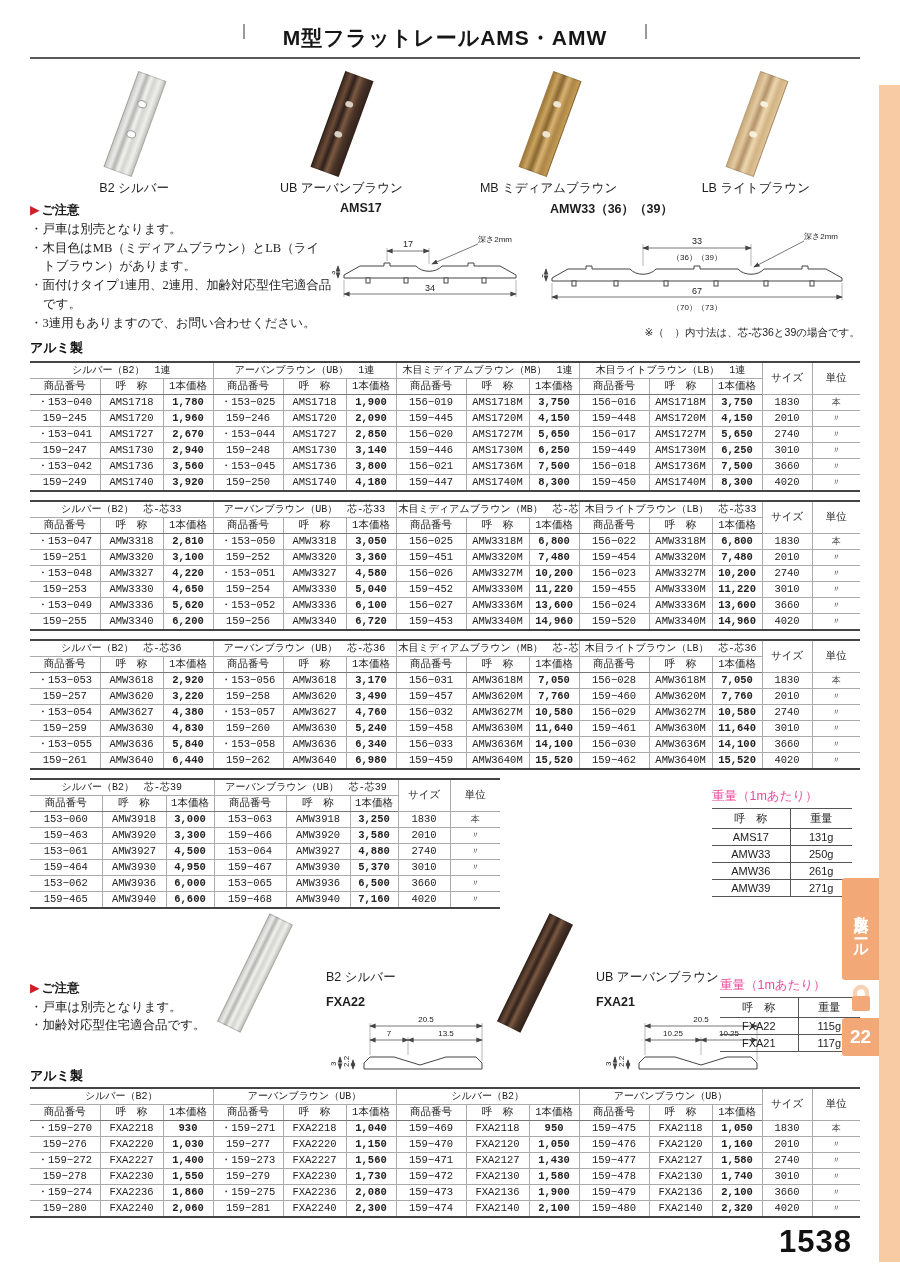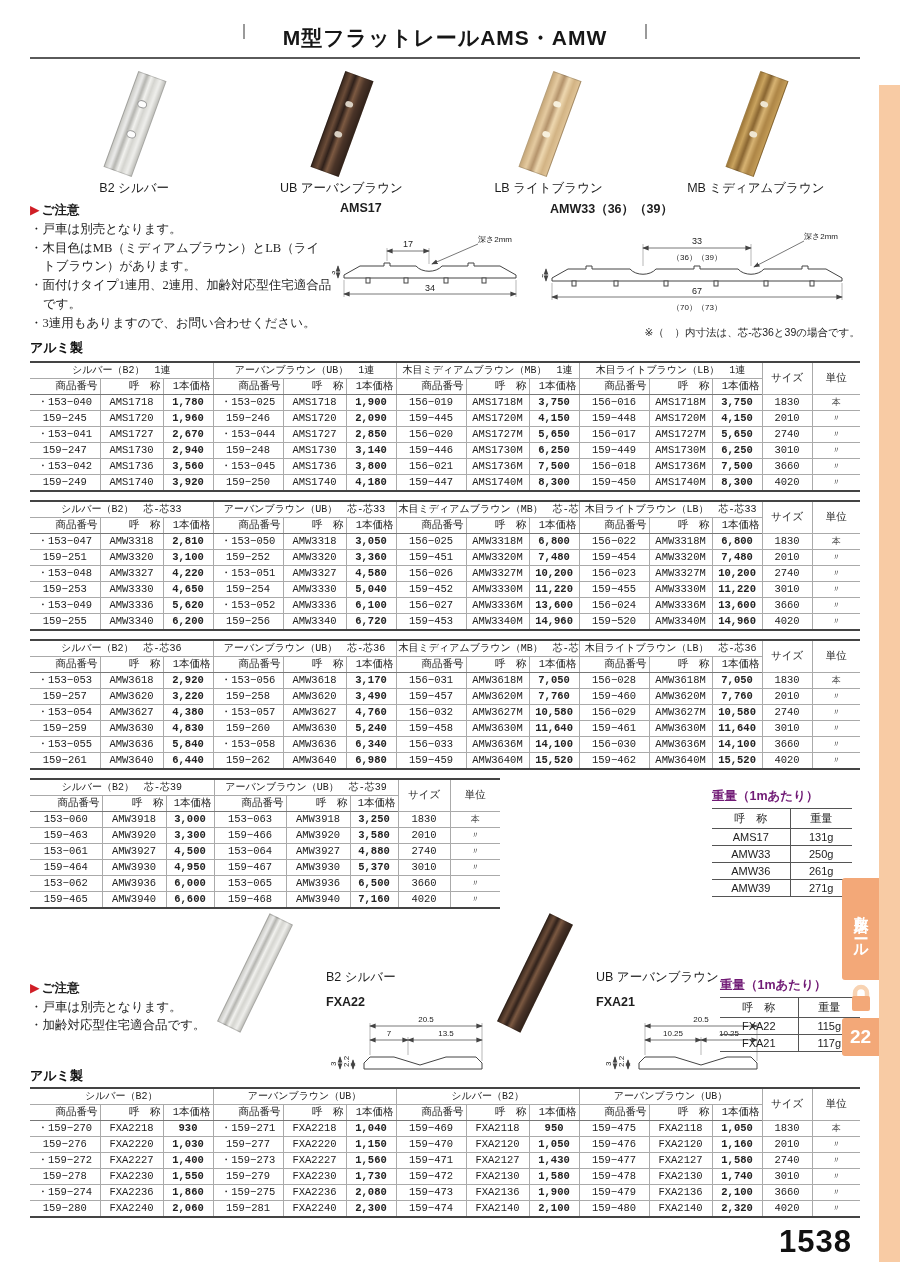--- a/index.html
+++ b/index.html
@@ -50,27 +50,27 @@
 
   
   .table-wrap{margin-bottom:8px;}
   .price-table{border-collapse:collapse;table-layout:fixed;font-size:10.5px;color:#222;font-family:Liberation Mono, monospace;}
   .price-table th,.price-table td{border:1px solid #aaa;height:15px;padding:0 2px;
        text-align:center;font-weight:normal;white-space:nowrap;overflow:hidden;}
   .price-table tr>*:first-child{border-left:none;}
   .price-table tr>*:last-child{border-right:none;}
   .price-table thead tr:first-child th{border-top:2px solid #444;}
   .price-table tbody tr:last-child td{border-bottom:2px solid #444;}
-  .price-table thead tr:last-child th{border-bottom:1px solid #777;text-align:right;}
+  .price-table thead tr:last-child th{border-bottom:1px solid #777;}
   .price-table th.group-title{font-size:10px;}
   .price-table td.price{font-weight:bold;}
   .price-table td.unit{font-size:9px;color:#444;}
 
   
-  .weight-title{font-size:12.5px;font-weight:bold;margin-bottom:3px;color:#701a75;}
+  .weight-title{font-size:12.5px;font-weight:normal;margin-bottom:3px;color:#ec4899;}
   .weight-table{border-collapse:collapse;font-size:11px;color:#222;}
   .weight-table th,.weight-table td{border-bottom:1px solid #555;padding:2px 10px;
        text-align:center;font-weight:normal;white-space:nowrap;}
   .weight-table thead th{border-top:1px solid #555;}
   .weight-table tr>*:first-child{border-right:1px solid #555;}
 
   .row4{display:flex;justify-content:space-between;align-items:flex-start;}
   .weight-block{margin-right:8px;margin-top:10px;}
 
   
@@ -123,35 +123,35 @@
         <div class="strip-wrap">
           <div class="strip strip-ub">
             <span class="hole" style="top:26px"></span>
             <span class="hole" style="top:58px"></span>
           </div>
         </div>
         <div class="photo-label">UB アーバンブラウン</div>
       </div>
       <div class="photo-cell">
         <div class="strip-wrap">
+          <div class="strip strip-mb">
+            <span class="hole" style="top:26px"></span>
+            <span class="hole" style="top:58px"></span>
+          </div>
+        </div>
+        <div class="photo-label">MB ミディアムブラウン</div>
+      </div>
+      <div class="photo-cell">
+        <div class="strip-wrap">
           <div class="strip strip-lb">
             <span class="hole" style="top:26px"></span>
             <span class="hole" style="top:58px"></span>
           </div>
         </div>
         <div class="photo-label">LB ライトブラウン</div>
-      </div>
-      <div class="photo-cell">
-        <div class="strip-wrap">
-          <div class="strip strip-mb">
-            <span class="hole" style="top:26px"></span>
-            <span class="hole" style="top:58px"></span>
-          </div>
-        </div>
-        <div class="photo-label">MB ミディアムブラウン</div>
       </div>
     </div>
 
     <div class="notes-drawings">
       <div class="notes">
         <div class="notes-title">
           <span class="marker">▶</span><span>ご注意</span>
         </div>
         <div>
             <div class="note-line">・戸車は別売となります。</div>

